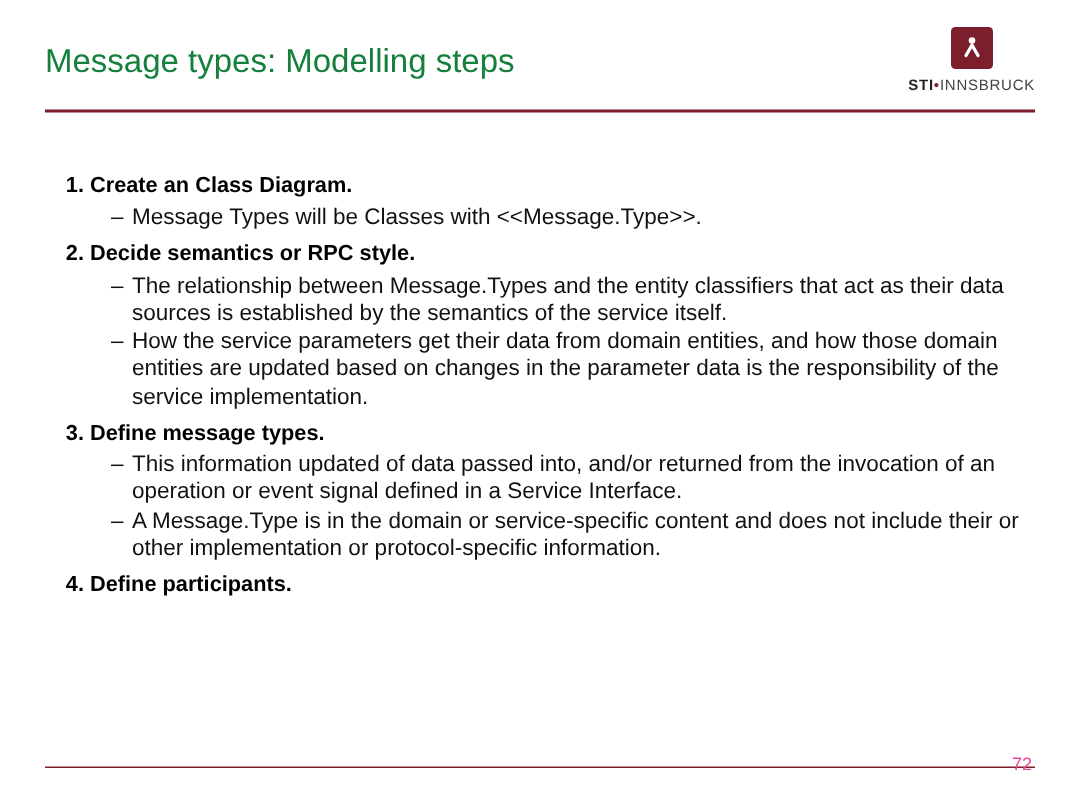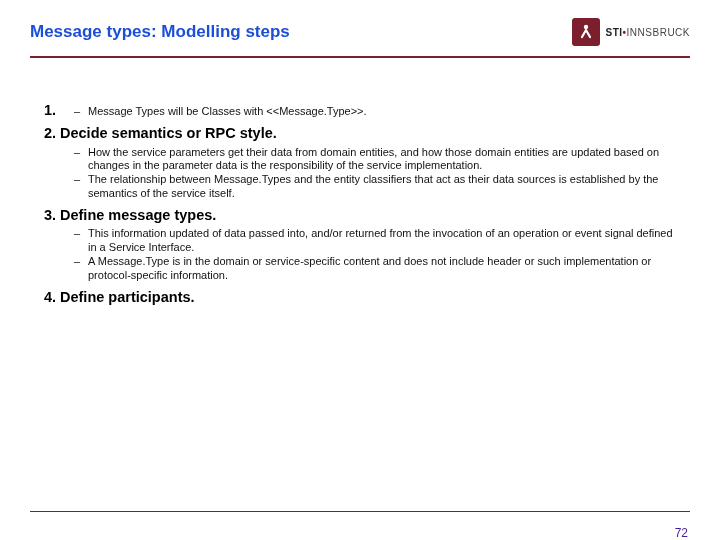--- a/index.html
+++ b/index.html
@@ -11,28 +11,29 @@
     position: relative;
     overflow: hidden;
   }
   .header {
     padding: 18px 30px 10px 30px;
     display: flex;
     justify-content: space-between;
     align-items: center;
   }
   .title {
-    font-size: 17px;
-    font-weight: bold;
-    color: #1d4ed8;
+    font-size: 22px;
+    font-weight: normal;
+    color: #15803d;
   }
   .logo {
     display: flex;
     align-items: center;
     gap: 6px;
+    flex-direction: column;
   }
   .logo-box {
     width: 28px;
     height: 28px;
     background: #7a1f2b;
     border-radius: 3px;
     display: flex;
     align-items: center;
     justify-content: center;
   }
@@ -71,21 +72,21 @@
   ol.main > li > .step-heading {
     font-weight: bold;
   }
   ul.sub {
     list-style: none;
     padding-left: 14px;
     margin-top: 3px;
     margin-bottom: 6px;
   }
   ul.sub > li {
-    font-size: 11px;
+    font-size: 15px;
     font-weight: normal;
     color: #111;
     line-height: 1.22;
     position: relative;
     padding-left: 14px;
     margin-bottom: 1px;
   }
   ul.sub > li::before {
     content: "–";
     position: absolute;
@@ -95,24 +96,24 @@
   .footer-line {
     position: absolute;
     bottom: 28px;
     left: 30px;
     right: 30px;
     height: 1.5px;
     background: #7a1f2b;
   }
   .page-number {
     position: absolute;
-    bottom: 0;
+    bottom: 24px;
     right: 32px;
     font-size: 12px;
-    color: #4c1d95;
+    color: #ec4899;
   }
 </style>
 </head>
 <body>
 
 <div class="header">
   <div class="title">Message types: Modelling steps</div>
   <div class="logo">
     <div class="logo-box">
       <svg width="18" height="18" viewBox="0 0 18 18">
@@ -123,36 +124,37 @@
     <div class="logo-text">
       <span class="sti">STI</span><span class="dot">•</span><span>INNSBRUCK</span>
     </div>
   </div>
 </div>
 <div class="hr-top"></div>
 
 <div class="content">
   <ol class="main">
     <li>
+      <span class="step-heading">Create an Class Diagram.</span>
       <ul class="sub">
         <li>Message Types will be Classes with &lt;&lt;Message.Type&gt;&gt;.</li>
       </ul>
     </li>
     <li>
       <span class="step-heading">Decide semantics or RPC style.</span>
       <ul class="sub">
+        <li>The relationship between Message.Types and the entity classifiers that act as their data sources is established by the semantics of the service itself.</li>
         <li>How the service parameters get their data from domain entities, and how those domain entities are updated based on changes in the parameter data is the responsibility of the service implementation.</li>
-        <li>The relationship between Message.Types and the entity classifiers that act as their data sources is established by the semantics of the service itself.</li>
       </ul>
     </li>
     <li>
       <span class="step-heading">Define message types.</span>
       <ul class="sub">
         <li>This information updated of data passed into, and/or returned from the invocation of an operation or event signal defined in a Service Interface.</li>
-        <li>A Message.Type is in the domain or service-specific content and does not include header or such implementation or protocol-specific information.</li>
+        <li>A Message.Type is in the domain or service-specific content and does not include their or other implementation or protocol-specific information.</li>
       </ul>
     </li>
     <li>
       <span class="step-heading">Define participants.</span>
     </li>
   </ol>
 </div>
 
 <div class="footer-line"></div>
 <div class="page-number">72</div>

